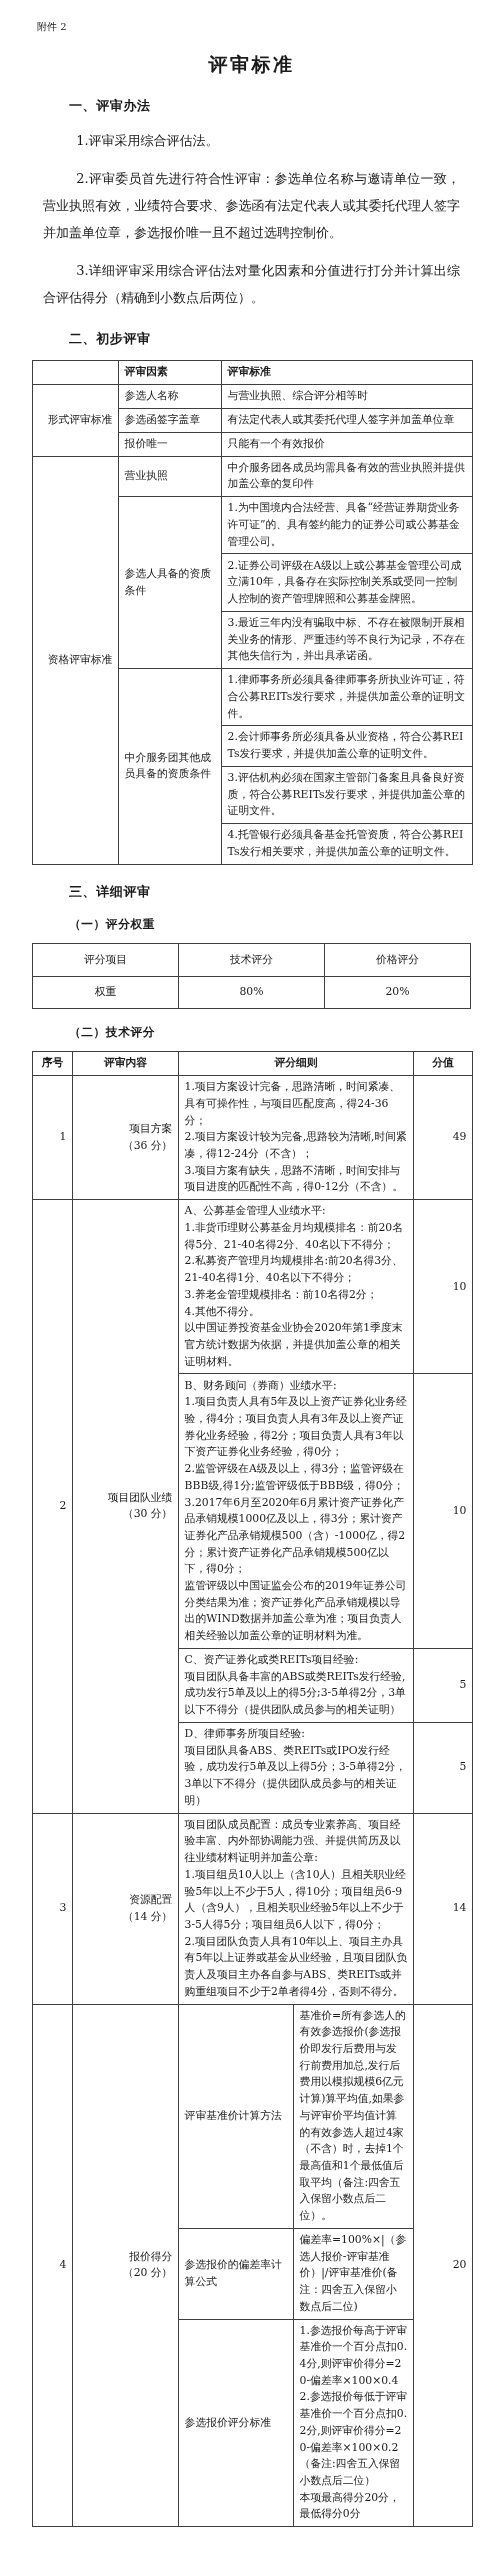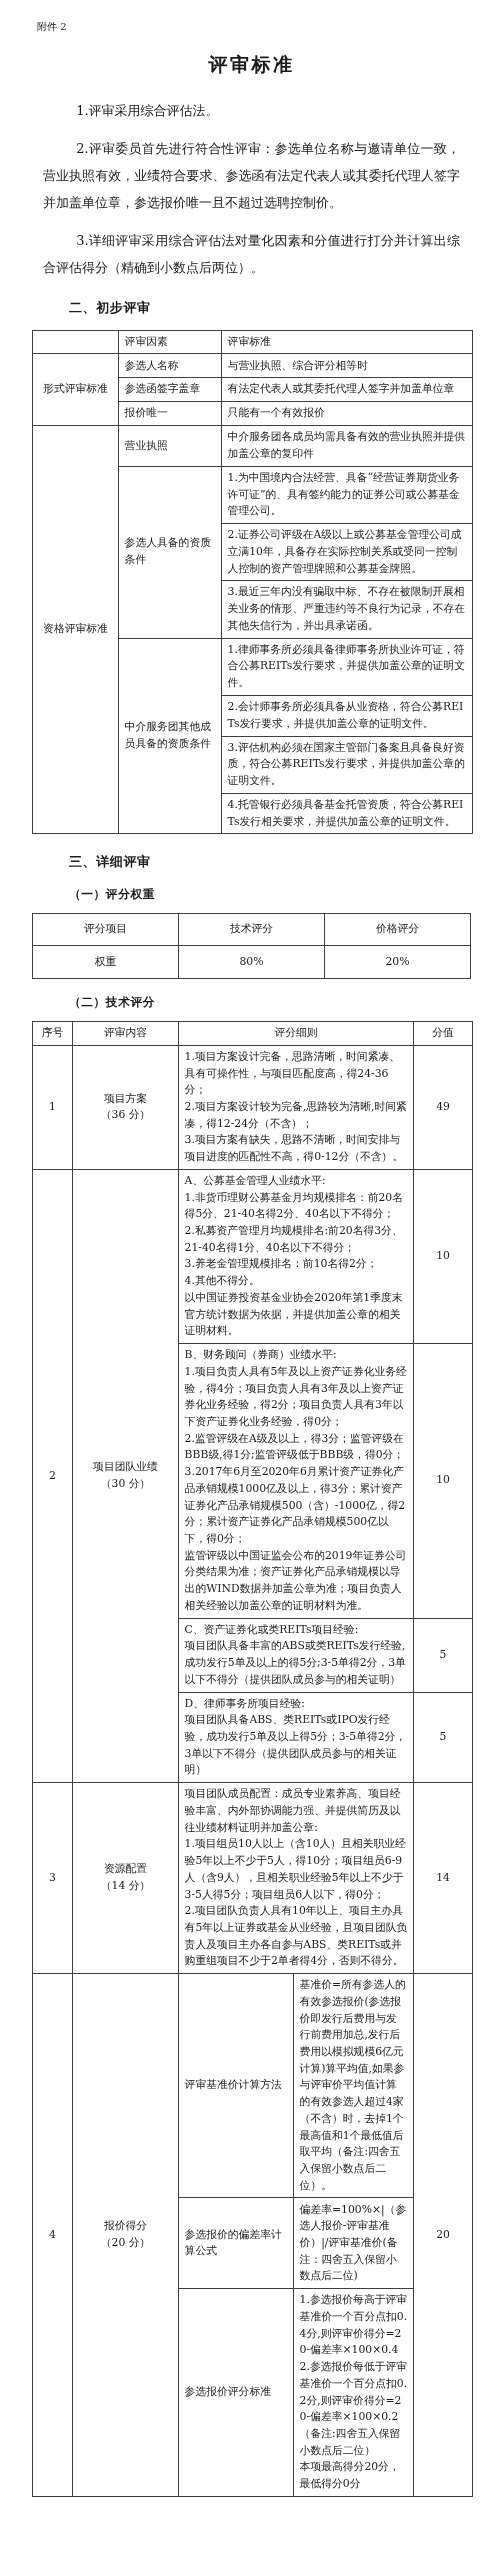--- a/index.html
+++ b/index.html
@@ -18,38 +18,39 @@
     font-family:"DejaVu Sans","Liberation Sans",sans-serif;
     font-weight:bold;font-size:11.7px;margin:16px 0 11px 0;padding-left:37px;letter-spacing:0.6px;
   }
   .para{font-size:13px;line-height:27px;text-indent:2.55em;margin:11px;text-align:justify;}
   table{border-collapse:collapse;table-layout:fixed;width:439px;margin:0;}
   td,th{
     border:0.9px solid #3f3f3f;font-size:10.8px;line-height:16.7px;
     padding:3.1px 5.6px;vertical-align:middle;font-weight:normal;text-align:left;
     word-break:break-all;box-sizing:border-box;
   }
-  th{font-weight:normal;margin-left:26px;}
-  .center{text-align:center;}
+  th{font-weight:bold;margin-left:26px;}
+  .center{text-align:right;}
   .pre{white-space:pre-line;}
   .prelim-table{margin-top:8.7px;}
   .weight-table td,.weight-table th{text-align:center;padding:7.4px 5.6px;}
   .tech-table th{text-align:center;}
   .tech-table{margin-top:3.7px;}
   .spacer-lg{height:16px;}
 </style>
 </head>
 <body>
 
 <div class="page">
 
   <div class="attachment">附件 2</div>
 
   <div class="doc-title">评审标准</div>
 
+  <div class="sec-heading">一、评审办法</div>
   <p class="para">1.评审采用综合评估法。</p>
   <p class="para">2.评审委员首先进行符合性评审：参选单位名称与邀请单位一致，营业执照有效，业绩符合要求、参选函有法定代表人或其委托代理人签字并加盖单位章，参选报价唯一且不超过选聘控制价。</p>
   <p class="para">3.详细评审采用综合评估法对量化因素和分值进行打分并计算出综合评估得分（精确到小数点后两位）。</p>
 
   <div class="sec-heading">二、初步评审</div>
 
   <table class="prelim-table">
     <colgroup>
         <col style="width:86px">
         <col style="width:103px">

